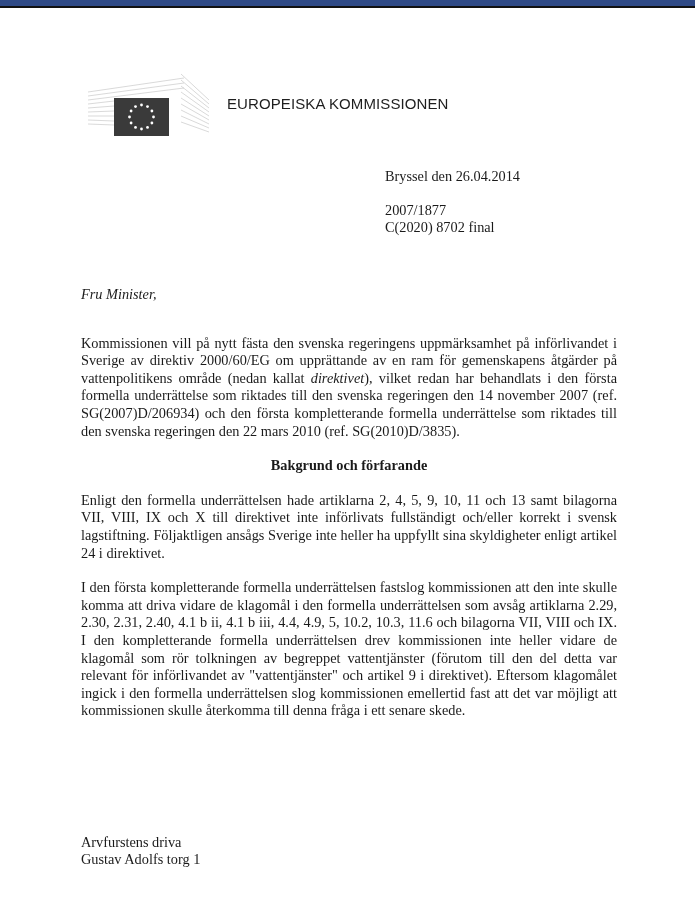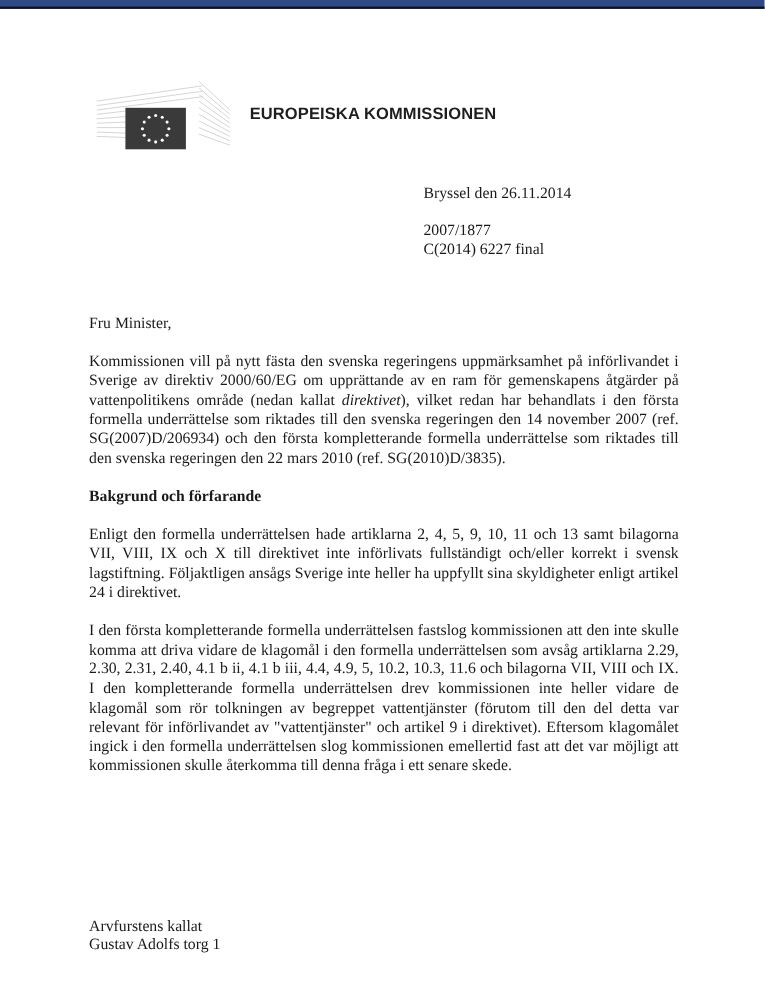--- a/index.html
+++ b/index.html
@@ -9,41 +9,41 @@
       font-family: "Liberation Serif", serif;
       color: #1a1a1a;
       position: relative;
     }
     .topbar {
       position: absolute; left: 0; top: 0; width: 695px; height: 6px;
       background: #2f4a86;
       border-bottom: 2px solid #111111;
     }
     .header {
-      position: absolute; left: 84px; top: 70px; width: 460px; height: 68px; font-weight: bold;
+      position: absolute; left: 84px; top: 70px; width: 460px; height: 68px;
     }
     .logo { position: absolute; left: 0; top: 0; width: 128px; height: 66px; }
     .org-name {
       position: absolute; left: 143px; top: 25px;
       font-family: "Liberation Sans", sans-serif;
       font-size: 15px; letter-spacing: 0.1px; color: #1e1e1e;
     }
     .meta {
       position: absolute; left: 385px; top: 168px;
       font-size: 14.3px; line-height: 17px;
     }
     .meta .date { margin-bottom: 17px; }
     .content {
       position: absolute; left: 81px; top: 286px; width: 536px;
       font-size: 14.3px; line-height: 17.6px;
     }
-    .salutation { margin: 0 0 17px 0; }
+    .salutation { margin: 0 0 31px 0; font-style: italic; }
     p.para { margin: 0 0 17px 0; text-align: justify; text-align-last: left; }
     h2.section {
-      margin: 0 0 17px 0; font-size: 14.3px; font-weight: bold;
+      margin: 0 0 17px 0; font-size: 14.3px; font-weight: bold; text-align: center;
     }
     em { font-style: italic; }
     .address {
       position: absolute; left: 81px; top: 834px;
       font-size: 14.3px; line-height: 17px;
     }
     .address div { white-space: nowrap; }
   </style>
 </head>
 <body>
@@ -85,29 +85,29 @@
       <circle cx="47.1" cy="53" r="1.4"></circle>
         <circle cx="45.5" cy="47" r="1.4"></circle>
       <circle cx="47.1" cy="41" r="1.4"></circle>
         <circle cx="51.5" cy="36.6" r="1.4"></circle>
     </g>
   </svg>
   <div class="org-name">EUROPEISKA KOMMISSIONEN</div>
 </div>
 
 <div class="meta">
-  <div class="date">Bryssel den 26.11.2014</div>
+  <div class="date">Bryssel den 26.04.2014</div>
   <div>2007/1877</div>
-  <div>C(2014) 6227 final</div>
+  <div>C(2020) 8702 final</div>
 </div>
 
 <div class="content">
   <div class="salutation">Fru Minister,</div>
   <p class="para"><span>Kommissionen vill på nytt fästa den svenska regeringens uppmärksamhet på införlivandet i Sverige av direktiv 2000/60/EG om upprättande av en ram för gemenskapens åtgärder på vattenpolitikens område (nedan kallat </span><em>direktivet</em><span>), vilket redan har behandlats i den första formella underrättelse som riktades till den svenska regeringen den 14 november 2007 (ref. SG(2007)D/206934) och den första kompletterande formella underrättelse som riktades till den svenska regeringen den 22 mars 2010 (ref. SG(2010)D/3835).</span></p>
   <h2 class="section">Bakgrund och förfarande</h2>
   <p class="para">Enligt den formella underrättelsen hade artiklarna 2, 4, 5, 9, 10, 11 och 13 samt bilagorna VII, VIII, IX och X till direktivet inte införlivats fullständigt och/eller korrekt i svensk lagstiftning. Följaktligen ansågs Sverige inte heller ha uppfyllt sina skyldigheter enligt artikel 24 i direktivet.</p>
   <p class="para">I den första kompletterande formella underrättelsen fastslog kommissionen att den inte skulle komma att driva vidare de klagomål i den formella underrättelsen som avsåg artiklarna 2.29, 2.30, 2.31, 2.40, 4.1 b ii, 4.1 b iii, 4.4, 4.9, 5, 10.2, 10.3, 11.6 och bilagorna VII, VIII och IX. I den kompletterande formella underrättelsen drev kommissionen inte heller vidare de klagomål som rör tolkningen av begreppet vattentjänster (förutom till den del detta var relevant för införlivandet av "vattentjänster" och artikel 9 i direktivet). Eftersom klagomålet ingick i den formella underrättelsen slog kommissionen emellertid fast att det var möjligt att kommissionen skulle återkomma till denna fråga i ett senare skede.</p>
 </div>
 
 <div class="address">
-  <div>Arvfurstens kallat</div>
+  <div>Arvfurstens driva</div>
   <div>Gustav Adolfs torg 1</div>
 </div>
 
 </body></html>

